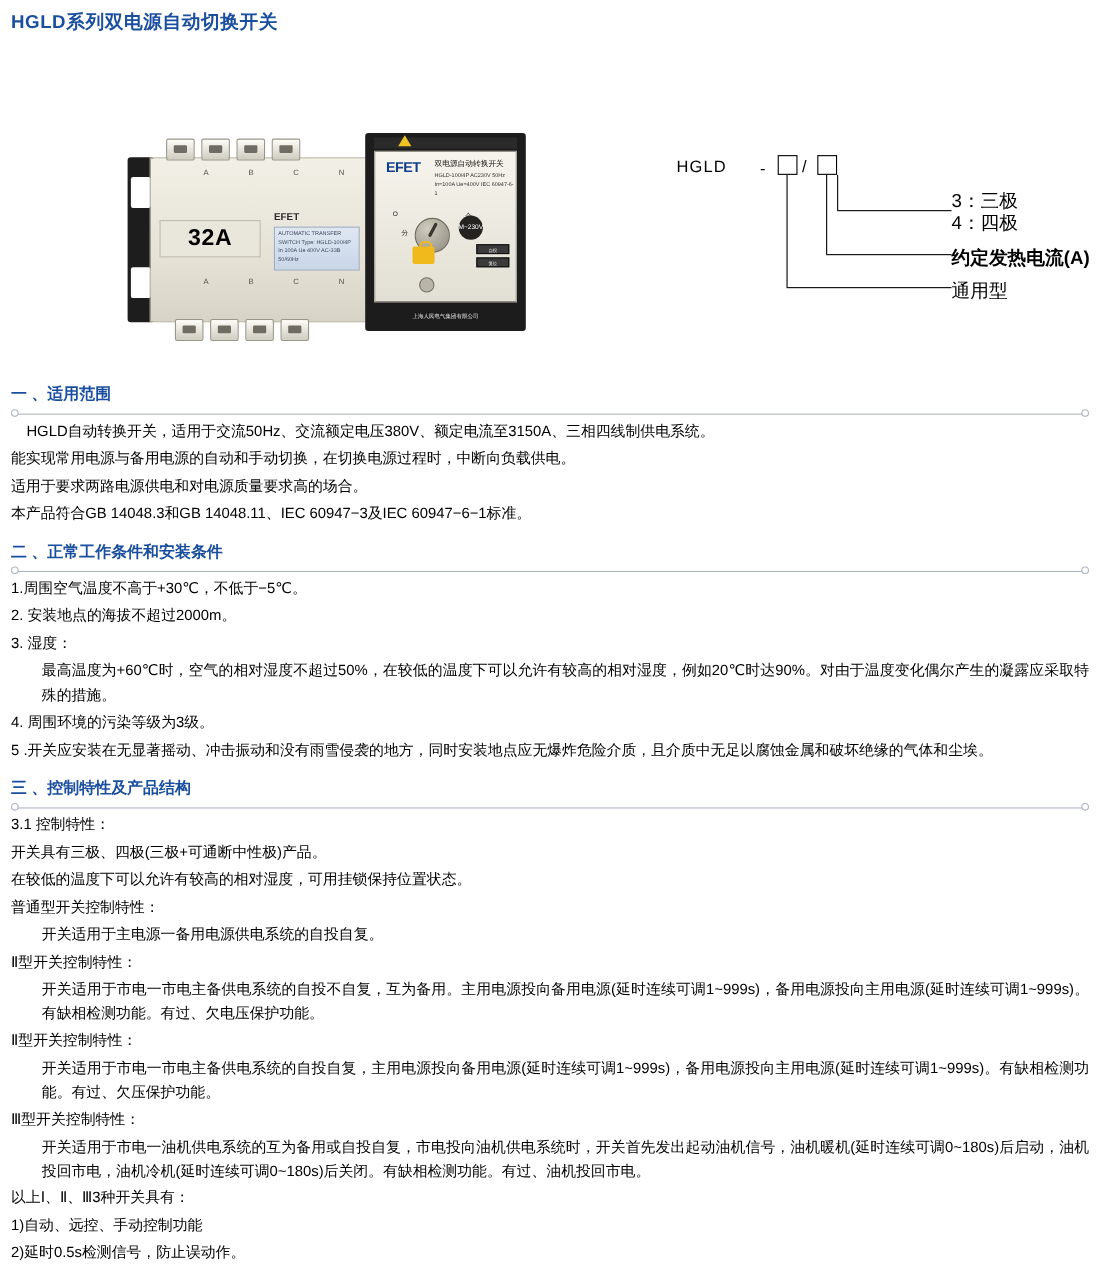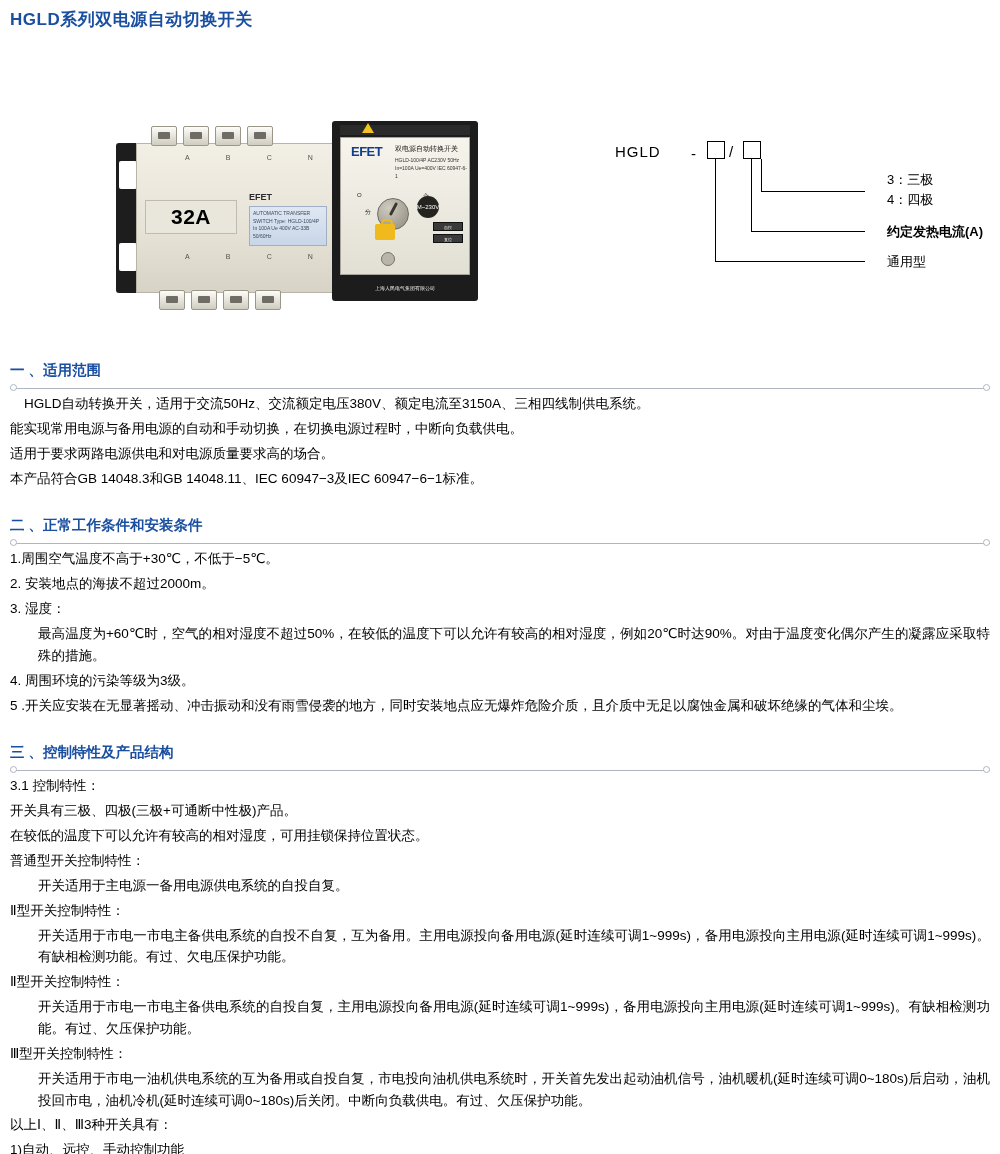--- a/index.html
+++ b/index.html
@@ -212,29 +212,29 @@
   .box.b2 { left: 128px; }
 
   .lead { position: absolute; background: #000; }
   .v1 { left: 100px; top: 18px; width: 1px; height: 102px; }
   .h1 { left: 100px; top: 120px; width: 150px; height: 1px; }
   .v2 { left: 136px; top: 18px; width: 1px; height: 72px; }
   .h2 { left: 136px; top: 90px; width: 114px; height: 1px; }
   .v3 { left: 146px; top: 18px; width: 1px; height: 32px; }
   .h3 { left: 146px; top: 50px; width: 104px; height: 1px; }
 
-  .dtext { position: absolute; left: 272px; font-size: 13px; white-space: nowrap; }
+  .dtext { position: absolute; left: 250px; font-size: 17px; white-space: nowrap; }
   .dt3 { top: 30px; }
   .dt4 { top: 50px; }
   .dt-current { top: 82px; font-weight: bold; }
   .dt-type { top: 112px; }
 
   
   .sec {
-    margin: 16px 10px;
+    margin: 4px 10px;
     position: relative;
   }
   .sec-head {
     color: #1a4fa0;
     font-size: 14.5px;
     font-weight: bold;
     padding: 4px 0 2px 0;
     position: relative;
   }
   .sec-rule {
@@ -415,20 +415,20 @@
     <p class="body">3.1 控制特性：</p>
     <p class="body">开关具有三极、四极(三极+可通断中性极)产品。</p>
     <p class="body">在较低的温度下可以允许有较高的相对湿度，可用挂锁保持位置状态。</p>
     <p class="body">普通型开关控制特性：</p>
     <p class="body indent2">开关适用于主电源一备用电源供电系统的自投自复。</p>
     <p class="body">Ⅱ型开关控制特性：</p>
     <p class="body indent2">开关适用于市电一市电主备供电系统的自投不自复，互为备用。主用电源投向备用电源(延时连续可调1~999s)，备用电源投向主用电源(延时连续可调1~999s)。有缺相检测功能。有过、欠电压保护功能。</p>
     <p class="body">Ⅱ型开关控制特性：</p>
     <p class="body indent2">开关适用于市电一市电主备供电系统的自投自复，主用电源投向备用电源(延时连续可调1~999s)，备用电源投向主用电源(延时连续可调1~999s)。有缺相检测功能。有过、欠压保护功能。</p>
     <p class="body">Ⅲ型开关控制特性：</p>
-    <p class="body indent2">开关适用于市电一油机供电系统的互为备用或自投自复，市电投向油机供电系统时，开关首先发出起动油机信号，油机暖机(延时连续可调0~180s)后启动，油机投回市电，油机冷机(延时连续可调0~180s)后关闭。中断向负载供电。有过、欠压保护功能。</p>
+    <p class="body indent2">开关适用于市电一油机供电系统的互为备用或自投自复，市电投向油机供电系统时，开关首先发出起动油机信号，油机暖机(延时连续可调0~180s)后启动，油机投回市电，油机冷机(延时连续可调0~180s)后关闭。有缺相检测功能。有过、油机投回市电。</p>
     <p class="body">以上Ⅰ、Ⅱ、Ⅲ3种开关具有：</p>
     <p class="body">1)自动、远控、手动控制功能</p>
     <p class="body">2)延时0.5s检测信号，防止误动作。</p>
 
   </div>
 
 </div>
 
 </body></html>

